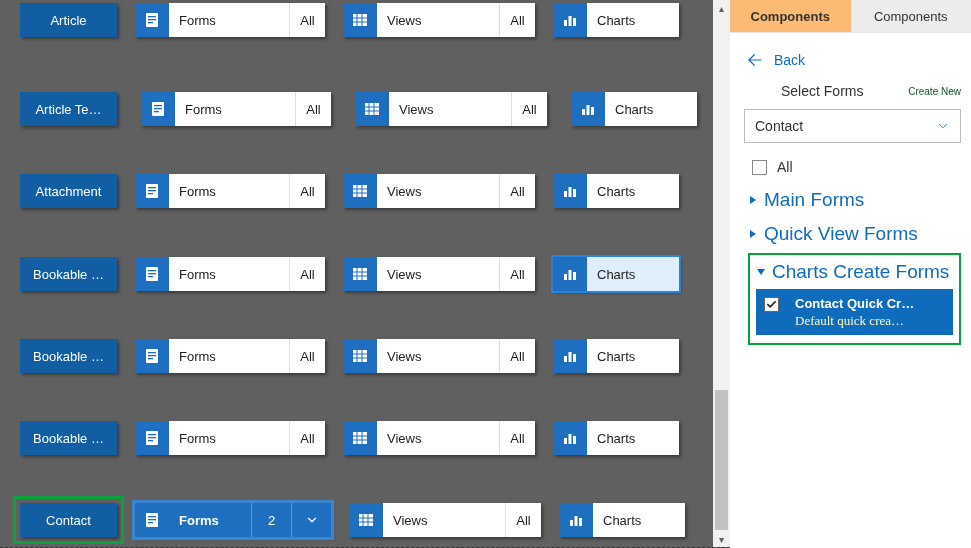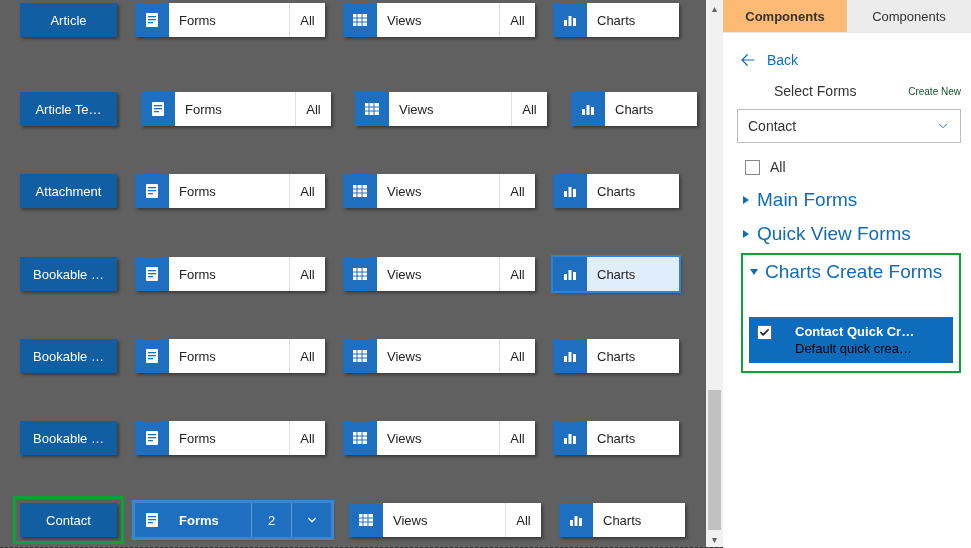--- a/index.html
+++ b/index.html
@@ -57,26 +57,26 @@
   .dd svg { width:14px; height:14px; stroke:#0f6cbd; }
 
   .all-row { display:flex; align-items:center; gap:10px; padding: 16px 0 8px 8px; font-size:14px; color:#333; }
   .chk { width:15px; height:15px; border:1px solid #888; background:#fff; }
 
   .tree { padding-left: 4px; }
   .tree-item { display:flex; align-items:center; gap:6px; padding: 6px 0; font-size:19px; color:#0f6cbd; }
   .tree-item .tri { display:inline-flex; }
 
   .tree-box { border: 2px solid #0aa33a; margin-top: 2px; padding: 6px 6px 8px 6px; }
-  .form-card { background:#0f6cbd; color:#fff; padding:6px 8px; display:flex; gap:23px; align-items:flex-start;margin-top:28px; }
+  .form-card { background:#0f6cbd; color:#fff; padding:6px 8px; display:flex; gap:16px; align-items:flex-start; }
   .form-card .chk2 { width:15px; height:15px; background:#fff; border:1px solid #666; display:flex; align-items:center; justify-content:center; margin-top:2px; }
   .form-card .chk2 svg { width:11px; height:11px; }
   .form-card .txts { font-size:13px; line-height:17px; width: 150px; overflow:hidden; }
   .form-card .txts .tt { font-weight:600; white-space:nowrap; overflow:hidden; text-overflow:ellipsis; }
-  .form-card .txts .sub { color:#000000; white-space:nowrap; overflow:hidden; text-overflow:ellipsis; }
+  .form-card .txts .sub { color:#fef9c3; white-space:nowrap; overflow:hidden; text-overflow:ellipsis;font-family:Liberation Serif, serif; }
 </style>
 </head>
 <body>
 
 <div class="root">
   <div class="canvas-wrap">
     <div class="canvas" id="canvas">
         <div class="row" style="position: absolute; top: 3px; left: 0px;">
           <div class="entity-tile">Article</div>
           <div class="block forms">

